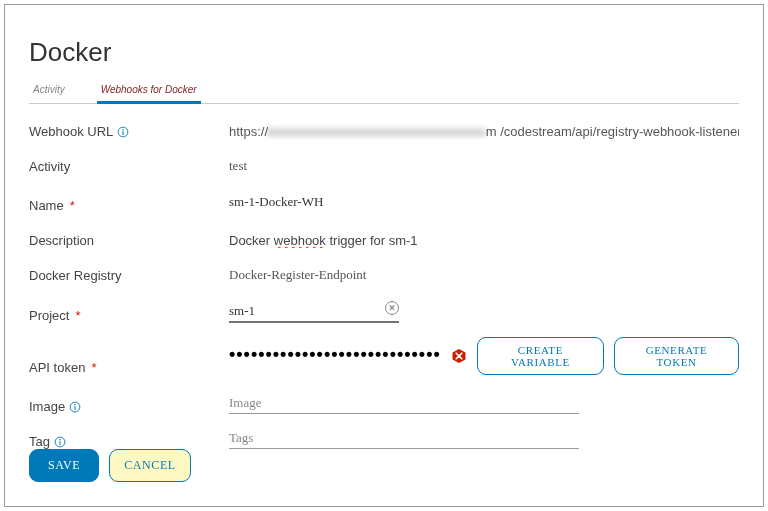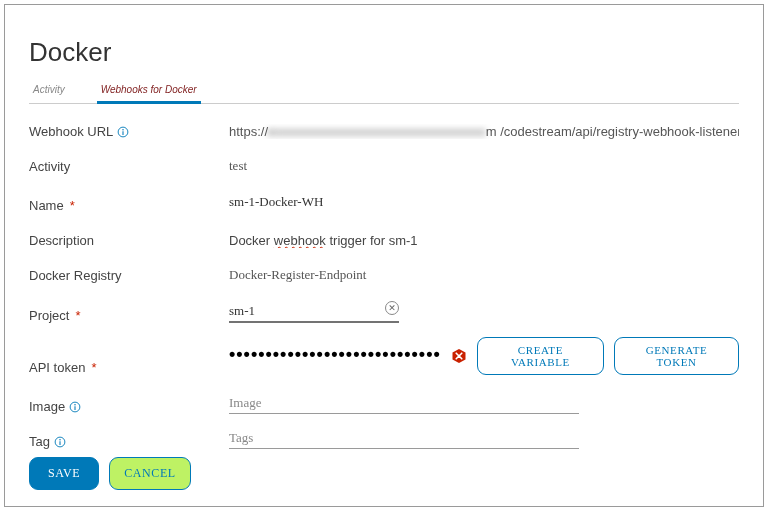--- a/index.html
+++ b/index.html
@@ -172,30 +172,30 @@
     color: #0079b8;
   }
   .btn-primary {
     background: #0079b8;
     border: 1px solid #0079b8;
     color: #fff;
     padding: 8px 18px;
     font-size: 12px;
   }
   .btn-secondary {
-    background: #bef264;
+    background: #fef9c3;
     border: 1px solid #0079b8;
     color: #0079b8;
     padding: 8px 14px;
     font-size: 12px;
   }
   .footer-actions {
     position: absolute;
     left: 24px;
-    bottom: 16px;
+    bottom: 24px;
     display: flex;
     gap: 10px;
   }
 </style>
 </head>
 <body>
 
 <div class="outer">
 
   <h1 class="page-title">Docker</h1>

